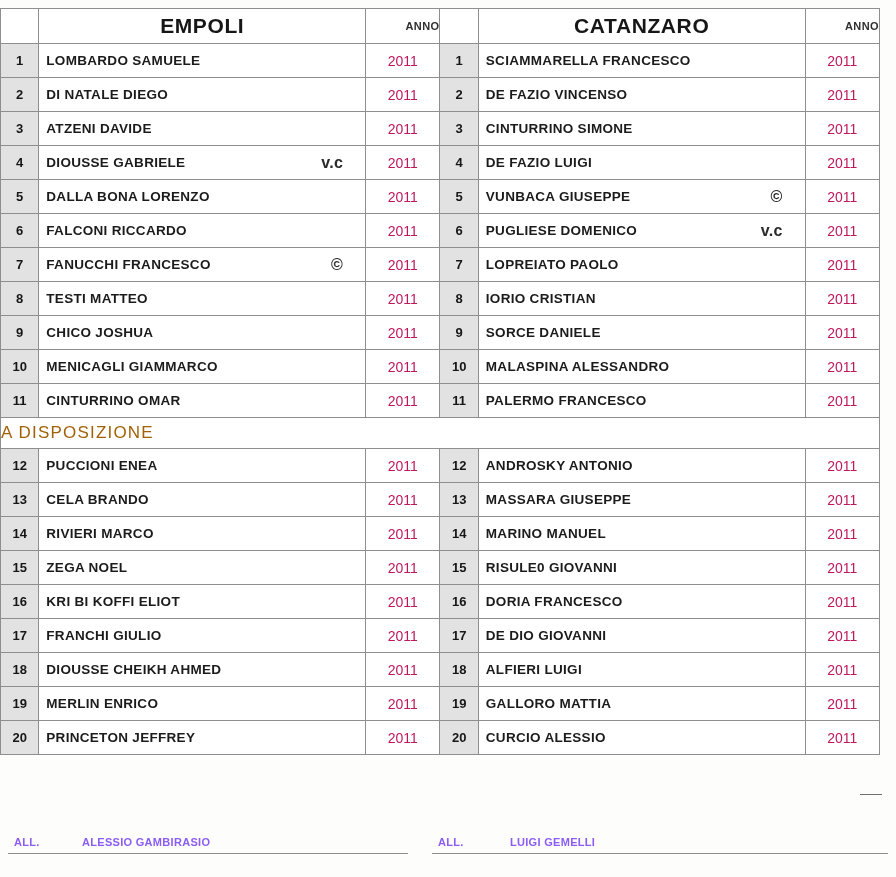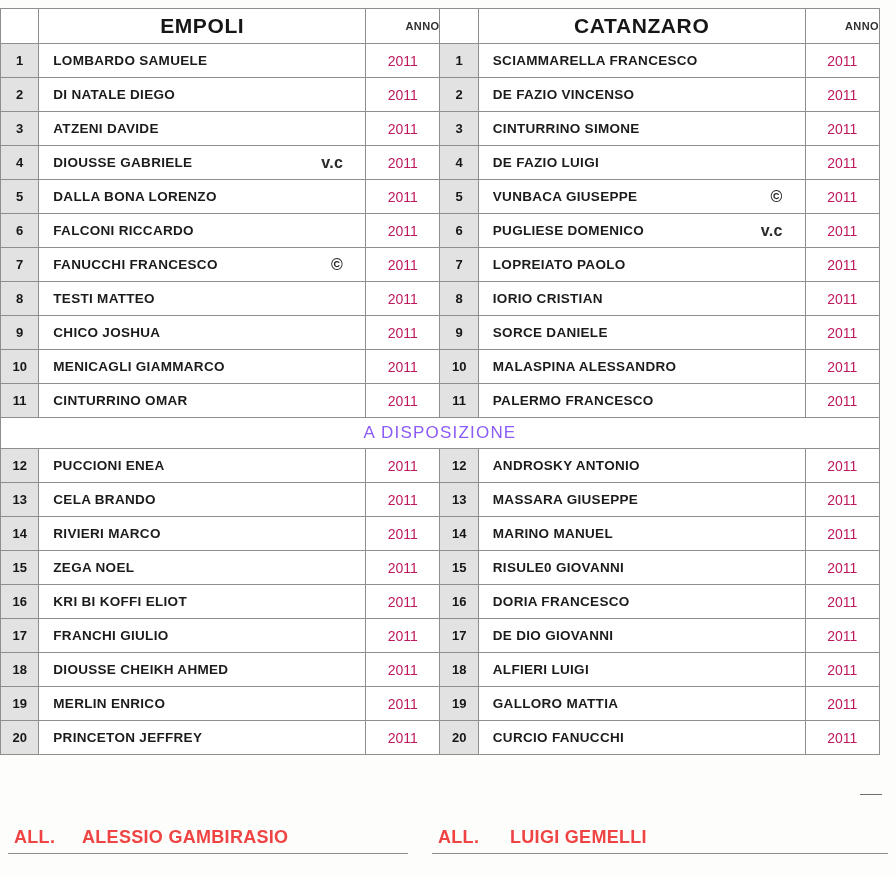--- a/index.html
+++ b/index.html
@@ -66,21 +66,21 @@
     font-size: 13px;
     font-weight: bold;
     background: #e2e2e2;
     color: #161616;
     height: 33px;
   }
   td.name {
     font-size: 13.5px;
     font-weight: bold;
     letter-spacing: 0.3px;
-    padding-left: 14px;
+    padding-left: 7px;
     color: #1b1b1b;
     height: 33px;
     position: relative;
     white-space: nowrap;
     overflow: hidden;
   }
   td.name .badge {
     position: absolute;
     right: 22px;
     top: 50%;
@@ -91,41 +91,40 @@
   }
   td.year {
     text-align: center;
     font-size: 14px;
     font-weight: normal;
     color: #be185d;
     height: 33px;
   }
   .band {
     background: #d9d9d9;
-    text-align: center;
     font-size: 17px;
     letter-spacing: 1.2px;
     font-weight: normal;
     height: 30px;
-    color: #8b5cf6;
+    color: #a16207;
   }
   .coach-row {
     position: absolute;
     left: 8px;
     top: 812px;
     width: 880px;
     height: 42px;
   }
   .coach {
     position: absolute;
     bottom: 6px;
-    font-size: 18px;
+    font-size: 11px;
     font-weight: bold;
     letter-spacing: 0.3px;
-    color: #ef4444;
+    color: #8b5cf6;
     white-space: nowrap;
   }
   .coach-left-label { left: 6px; }
   .coach-left-name  { left: 74px; text-align: center; }
   .coach-right-label{ left: 430px; }
   .coach-right-name { left: 502px; }
   .rule {
     position: absolute;
     height: 1px;
     background: #8e8e8e;
@@ -320,21 +319,21 @@
           <td class="year">2011</td>
           <td class="num">19</td>
           <td class="name"><span>GALLORO MATTIA</span><span class="badge"></span></td>
           <td class="year">2011</td>
         </tr>
         <tr>
           <td class="num">20</td>
           <td class="name"><span>PRINCETON JEFFREY</span><span class="badge"></span></td>
           <td class="year">2011</td>
           <td class="num">20</td>
-          <td class="name"><span>CURCIO FANUCCHI</span><span class="badge"></span></td>
+          <td class="name"><span>CURCIO ALESSIO</span><span class="badge"></span></td>
           <td class="year">2011</td>
         </tr>
       </tbody>
   </table>
 
   <div class="coach-row">
     <div class="tick"></div>
     <div class="coach coach-left-label">ALL.</div>
     <div class="coach coach-left-name">ALESSIO GAMBIRASIO</div>
     <div class="coach coach-right-label">ALL.</div>

